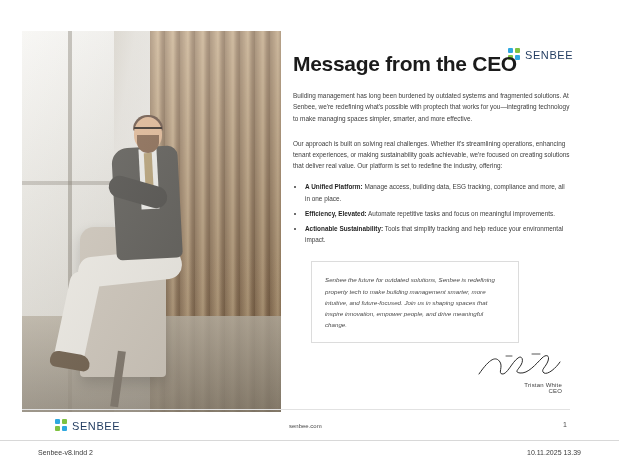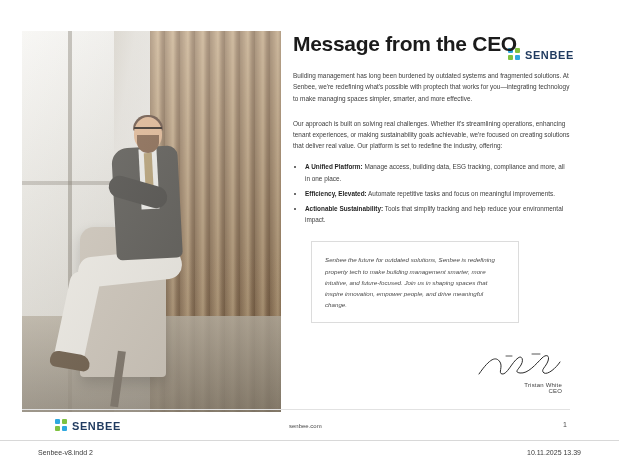--- a/index.html
+++ b/index.html
@@ -185,21 +185,21 @@
     position: absolute;
     left: 0; top: 0; right: 0; bottom: 0;
     background: linear-gradient(120deg, rgba(255,255,255,0.20), rgba(0,0,0,0.10));
     pointer-events: none;
   }
 
   
   .content {
     position: absolute;
     left: 293px;
-    top: 32px;
+    top: 52px;
     width: 277px;
   }
 
   .brand-top {
     position: absolute;
     left: 508px;
     top: 48px;
     display: flex;
     align-items: center;
     gap: 4px;
@@ -214,21 +214,21 @@
     width: 5px; height: 5px;
     border-radius: 1px;
     display: block;
   }
   .logo-mark i:nth-child(1) { left: 0; top: 0; background: #2fa8df; }
   .logo-mark i:nth-child(2) { left: 7px; top: 0; background: #7fc241; }
   .logo-mark i:nth-child(3) { left: 0; top: 7px; background: #7fc241; }
   .logo-mark i:nth-child(4) { left: 7px; top: 7px; background: #2fa8df; }
   .logo-word {
     font-size: 11px;
-    font-weight: bold;
+    font-weight: normal;
     letter-spacing: 0.6px;
     color: #1f3a5f;
   }
 
   h1.title {
     margin: 0;
     font-size: 21px;
     font-weight: bold;
     letter-spacing: -0.3px;
     color: #1b1b1b;

